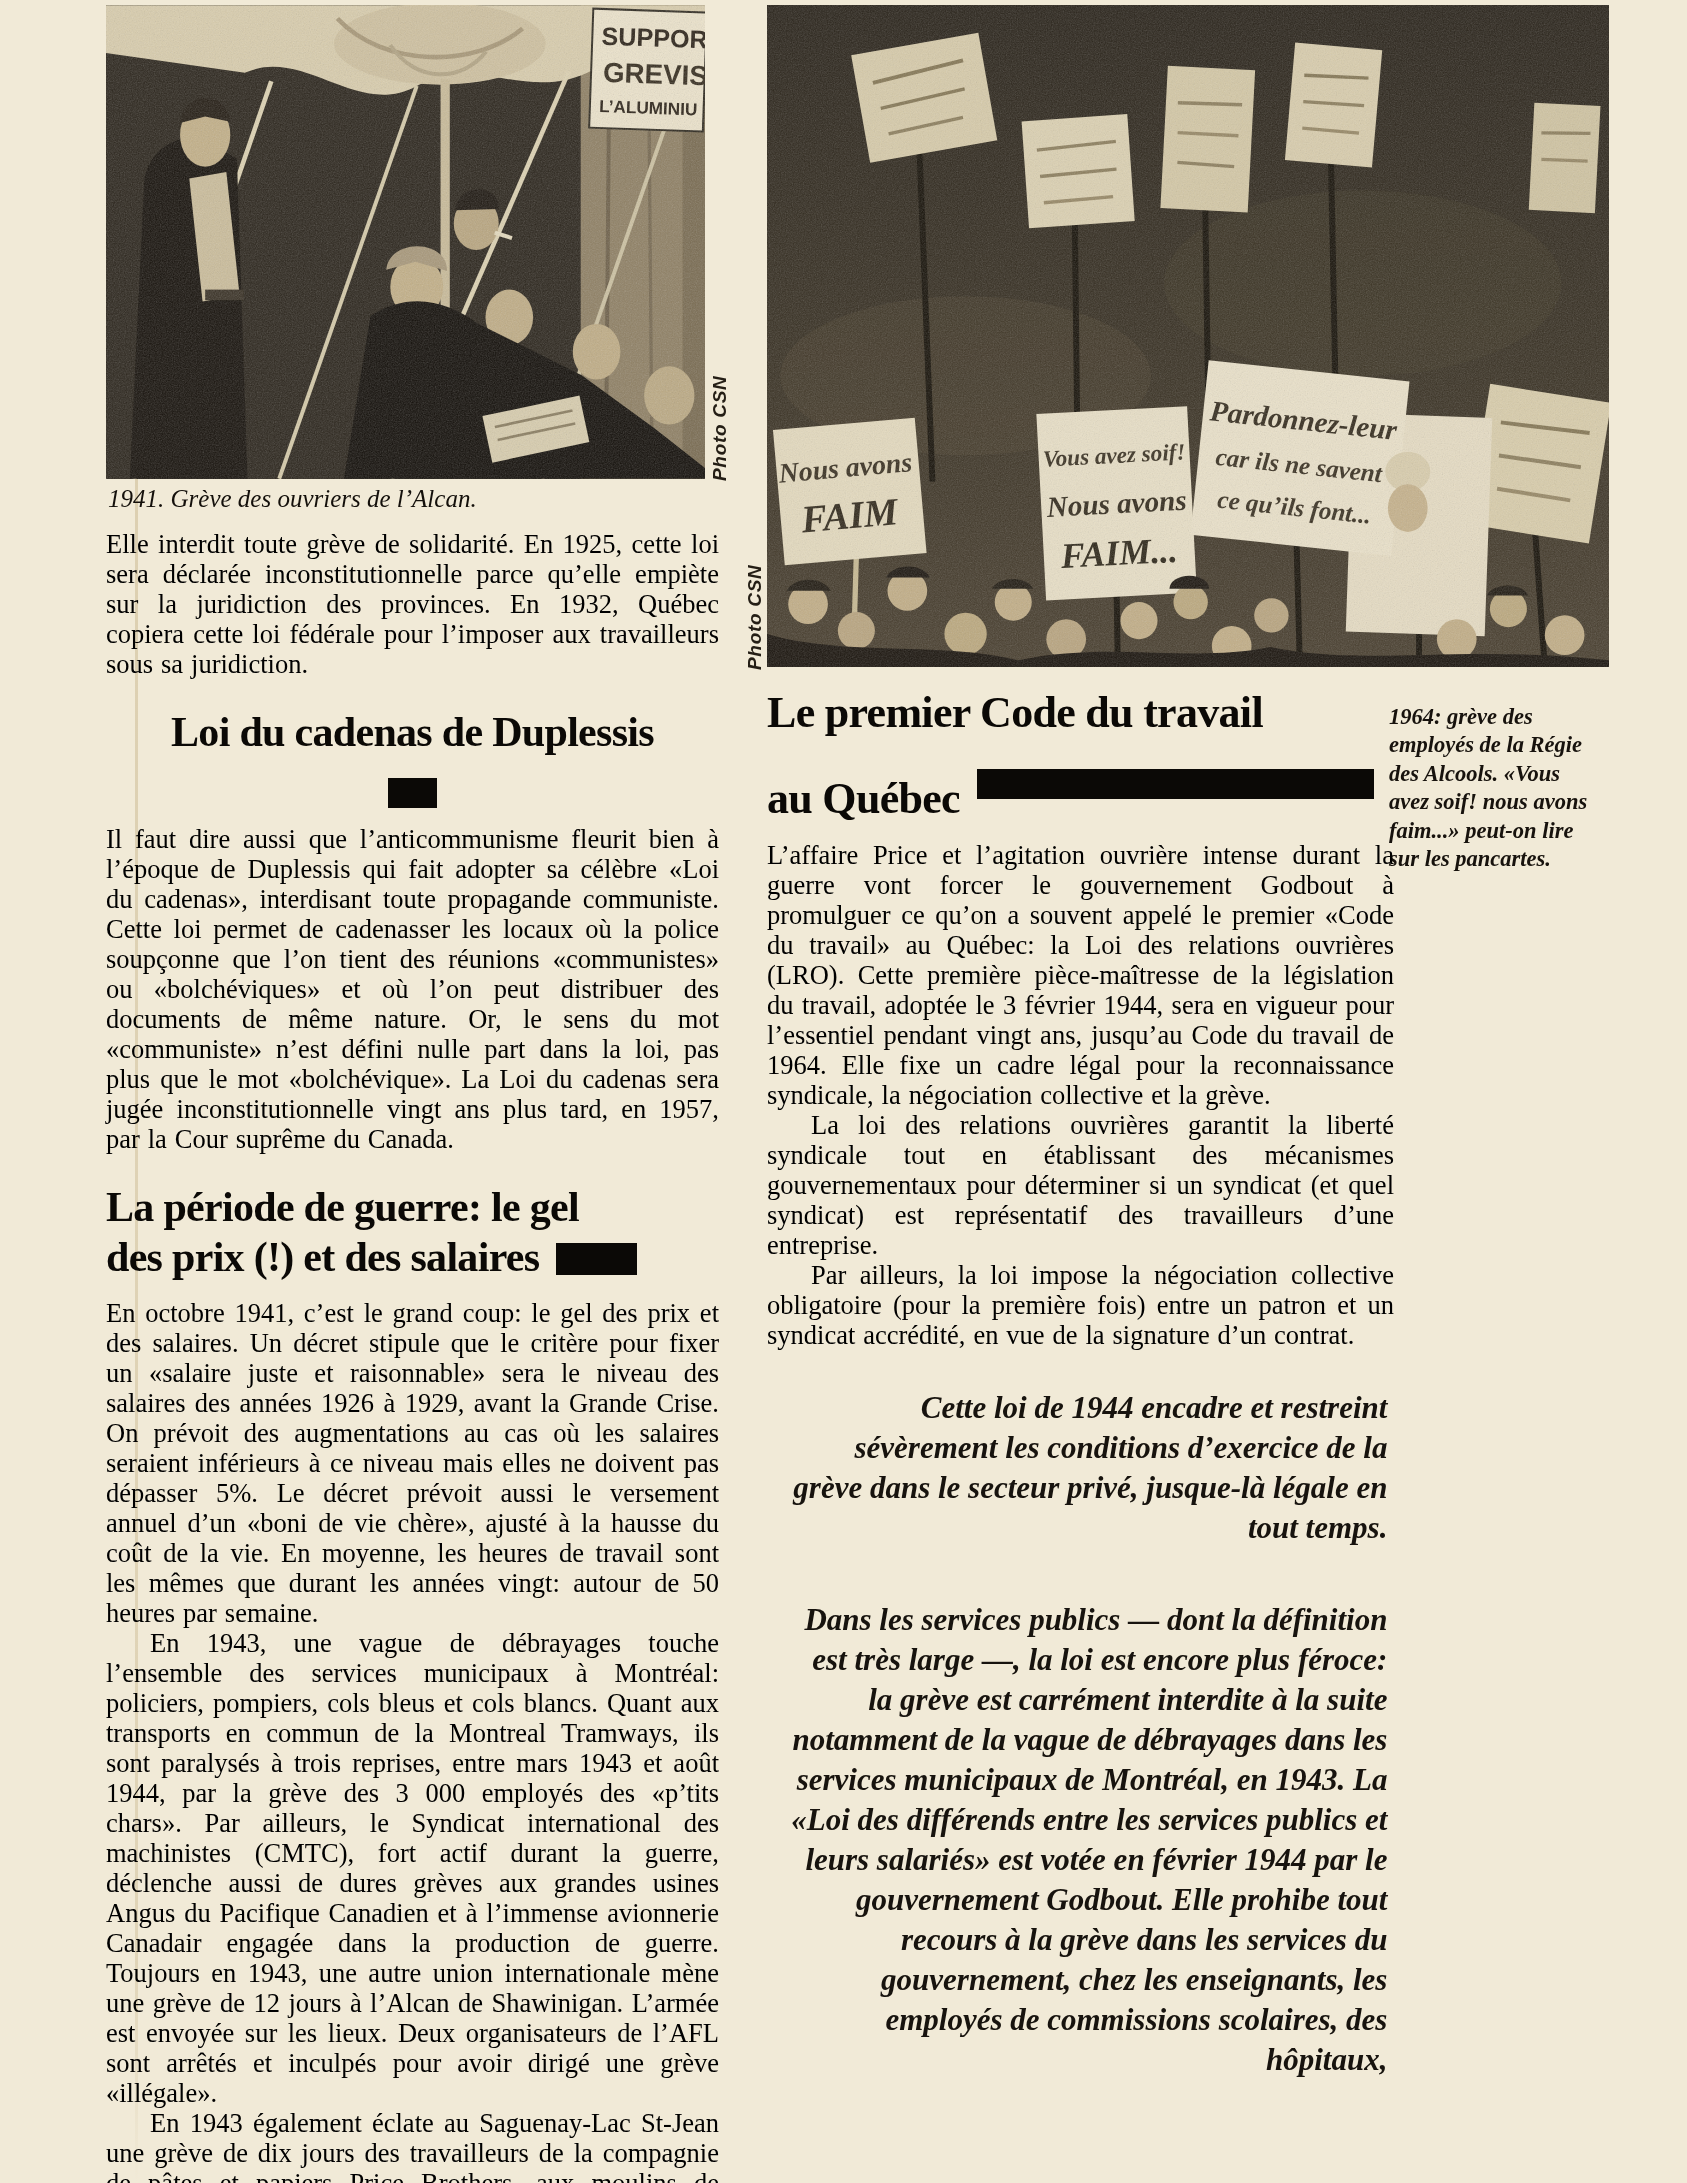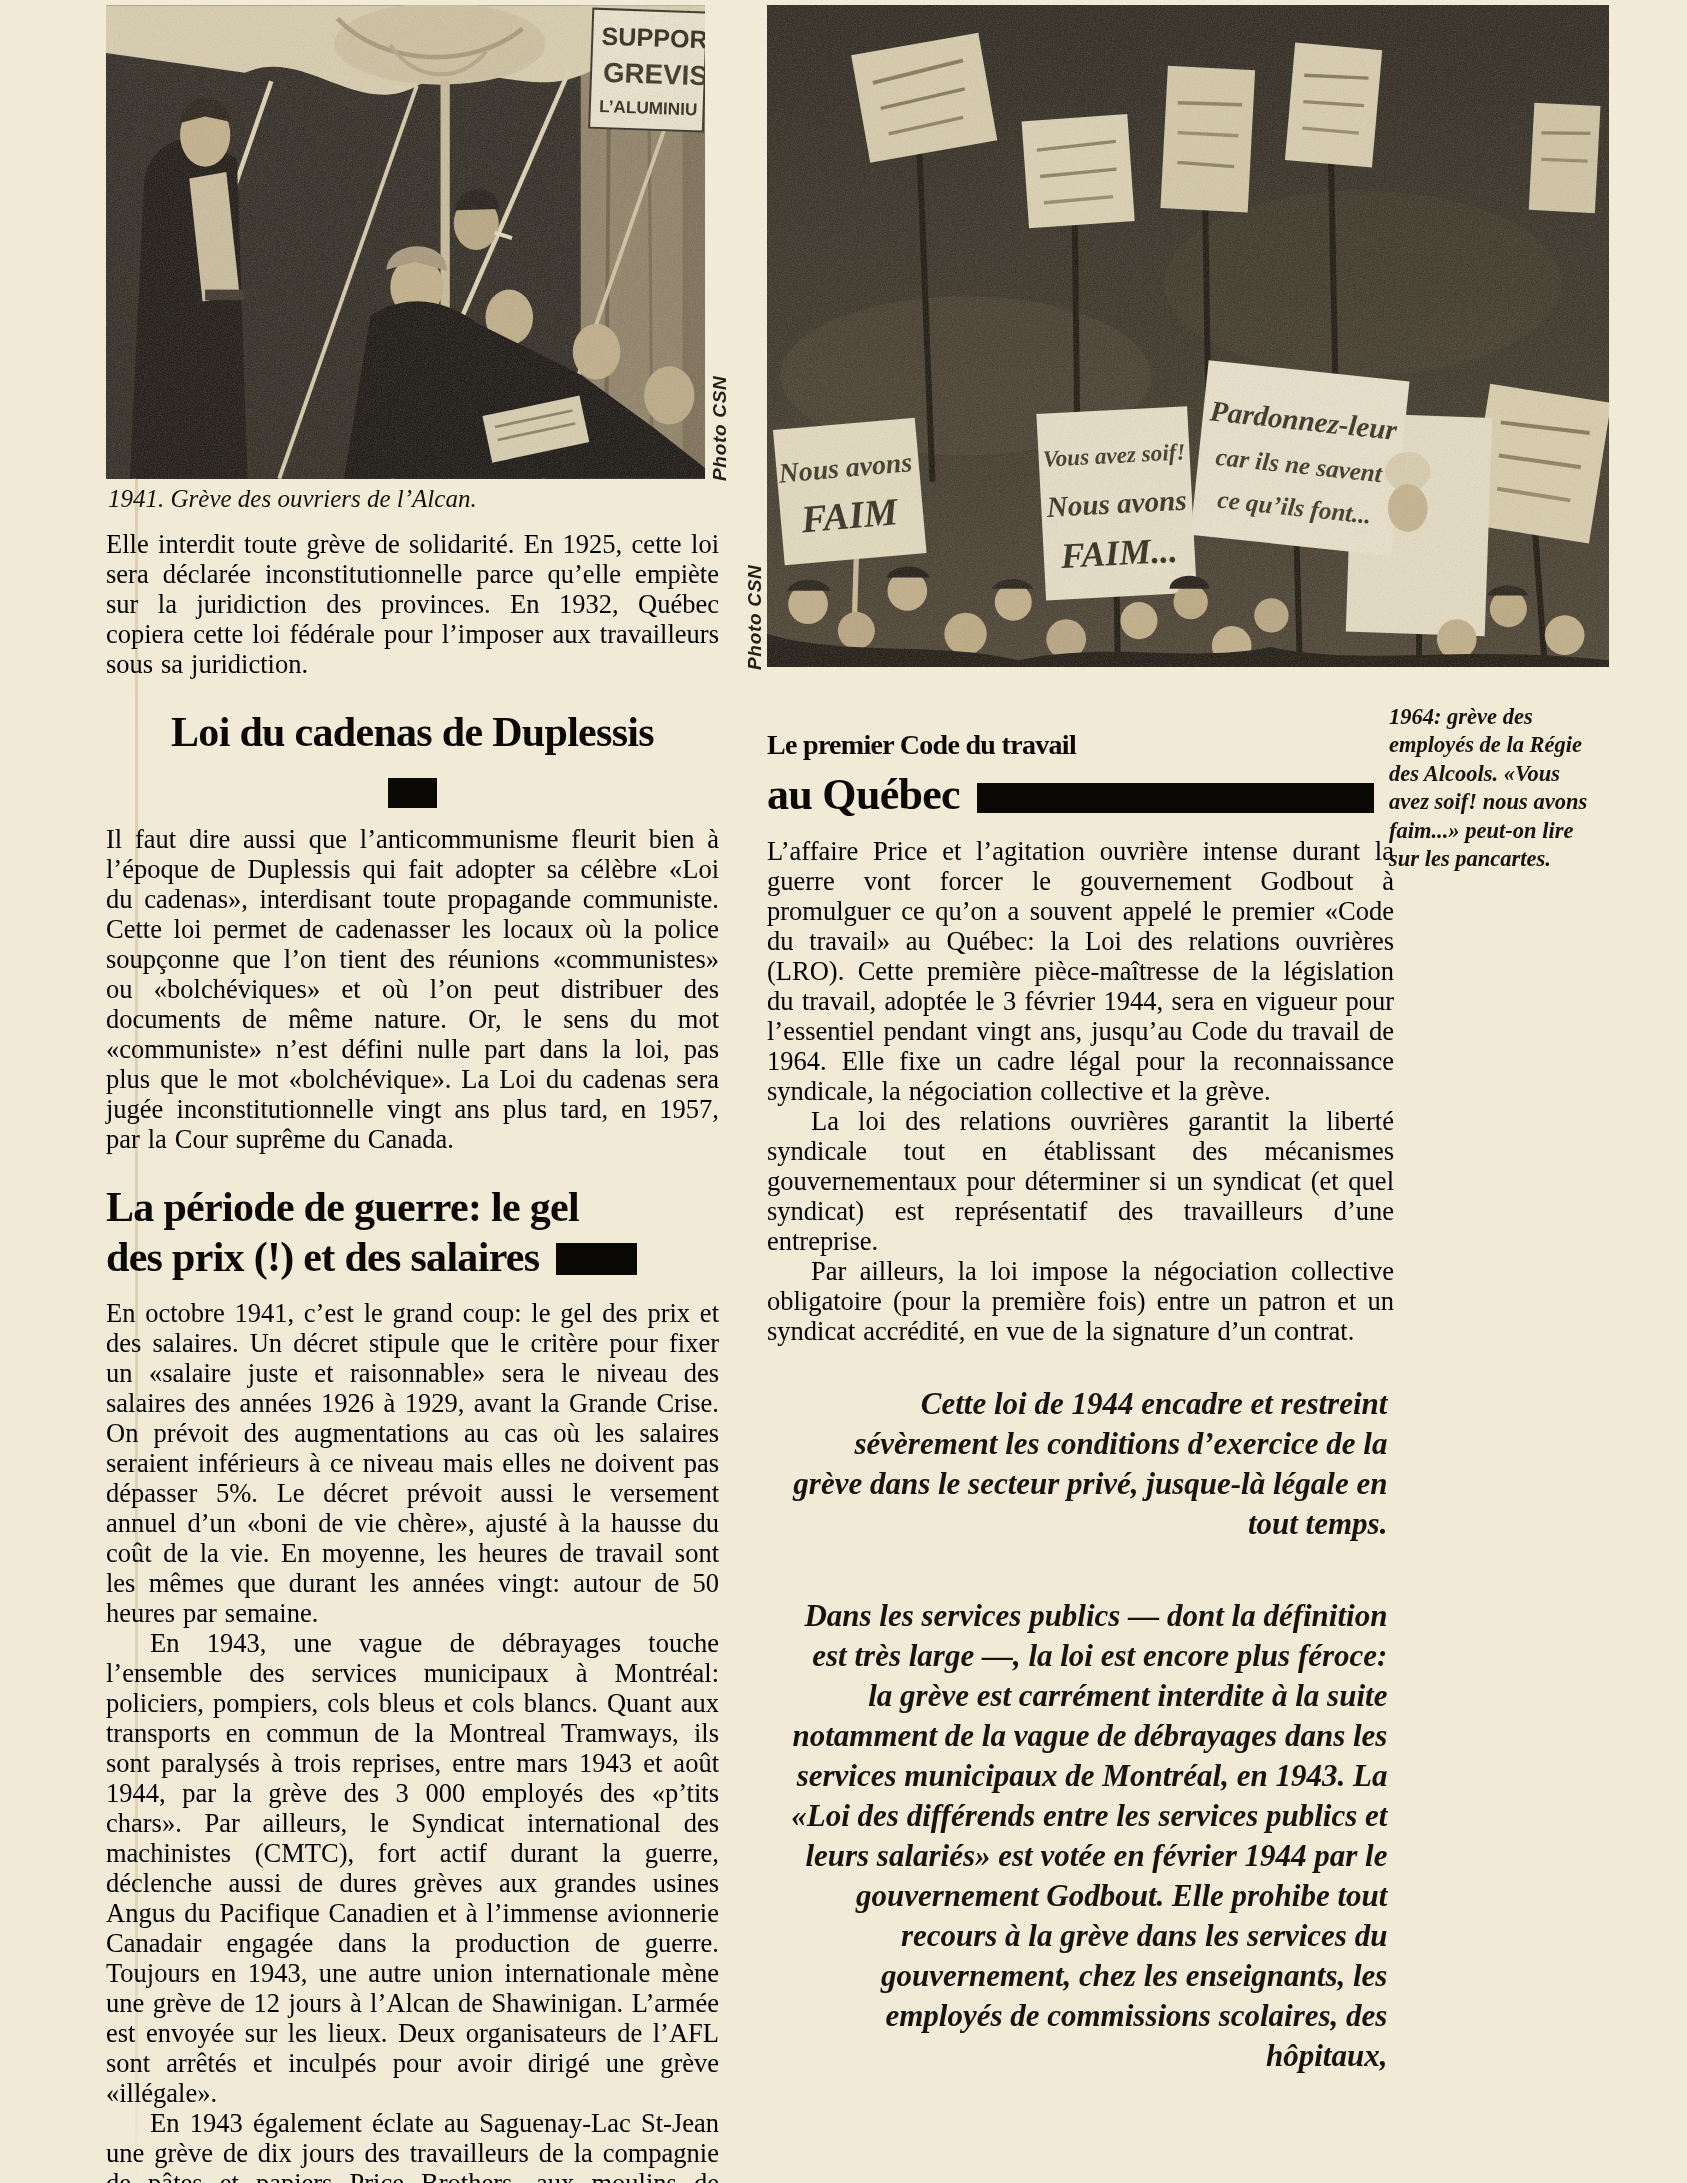--- a/index.html
+++ b/index.html
@@ -274,23 +274,23 @@
         <span class="rule-bar-short"></span>
       </div>
     </div>
     <p class="body-text">En octobre 1941, c’est le grand coup: le gel des prix et des salaires. Un décret stipule que le critère pour fixer un «salaire juste et raisonnable» sera le niveau des salaires des années 1926 à 1929, avant la Grande Crise. On prévoit des augmentations au cas où les salaires seraient inférieurs à ce niveau mais elles ne doivent pas dépasser 5%. Le décret prévoit aussi le versement annuel d’un «boni de vie chère», ajusté à la hausse du coût de la vie. En moyenne, les heures de travail sont les mêmes que durant les années vingt: autour de 50 heures par semaine.</p>
     <p class="body-text indent">En 1943, une vague de débrayages touche l’ensemble des services municipaux à Montréal: policiers, pompiers, cols bleus et cols blancs. Quant aux transports en commun de la Montreal Tramways, ils sont paralysés à trois reprises, entre mars 1943 et août 1944, par la grève des 3 000 employés des «p’tits chars». Par ailleurs, le Syndicat international des machinistes (CMTC), fort actif durant la guerre, déclenche aussi de dures grèves aux grandes usines Angus du Pacifique Canadien et à l’immense avionnerie Canadair engagée dans la production de guerre. Toujours en 1943, une autre union internationale mène une grève de 12 jours à l’Alcan de Shawinigan. L’armée est envoyée sur les lieux. Deux organisateurs de l’AFL sont arrêtés et inculpés pour avoir dirigé une grève «illégale».</p>
     <p class="body-text indent">En 1943 également éclate au Saguenay-Lac St-Jean une grève de dix jours des travailleurs de la compagnie de pâtes et papiers Price Brothers, aux moulins de Jonquière, Kénogami et Riverbend (Alma). Les membres de la CTCC débraient pour obtenir la reconnaissance syndicale.</p>
   </div>
 
   <div class="col col-right">
     <div class="mb-sm">
-      <h2 class="section" style="font-size:28px;margin-top:32px;">Le premier Code du travail</h2>
+      <h2 class="section" style="font-size:44px;">Le premier Code du travail</h2>
       <div class="h-row">
-        <h2 class="section" style="font-size:44px;">au Québec</h2>
+        <h2 class="section" style="font-size:44px;margin-top:36px;">au Québec</h2>
         <span class="rule-bar-long"></span>
       </div>
     </div>
     <p class="body-text">L’affaire Price et l’agitation ouvrière intense durant la guerre vont forcer le gouvernement Godbout à promulguer ce qu’on a souvent appelé le premier «Code du travail» au Québec: la Loi des relations ouvrières (LRO). Cette première pièce-maîtresse de la législation du travail, adoptée le 3 février 1944, sera en vigueur pour l’essentiel pendant vingt ans, jusqu’au Code du travail de 1964. Elle fixe un cadre légal pour la reconnaissance syndicale, la négociation collective et la grève.</p>
     <p class="body-text indent">La loi des relations ouvrières garantit la liberté syndicale tout en établissant des mécanismes gouvernementaux pour déterminer si un syndicat (et quel syndicat) est représentatif des travailleurs d’une entreprise.</p>
     <p class="body-text indent">Par ailleurs, la loi impose la négociation collective obligatoire (pour la première fois) entre un patron et un syndicat accrédité, en vue de la signature d’un contrat.</p>
 
     <p class="pull-quote pq-indent quote-gap-1">Cette loi de 1944 encadre et restreint sévèrement les conditions d’exercice de la grève dans le secteur privé, jusque-là légale en tout temps.</p>
     <p class="pull-quote quote-gap-2">Dans les services publics — dont la définition est très large —, la loi est encore plus féroce: la grève est carrément interdite à la suite notamment de la vague de débrayages dans les services municipaux de Montréal, en 1943. La «Loi des différends entre les services publics et leurs salariés» est votée en février 1944 par le gouvernement Godbout. Elle prohibe tout recours à la grève dans les services du gouvernement, chez les enseignants, les employés de commissions scolaires, des hôpitaux,</p>
   </div>

